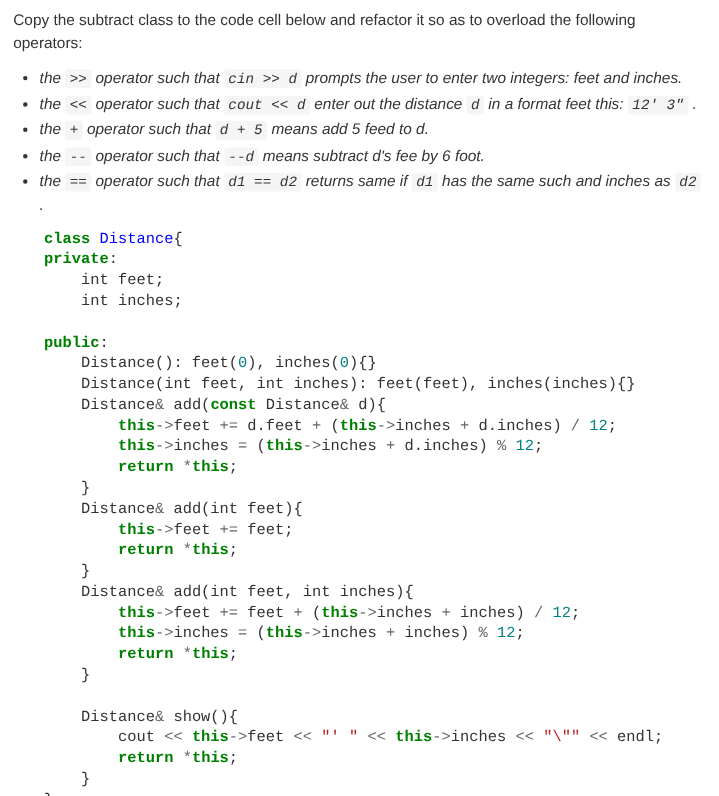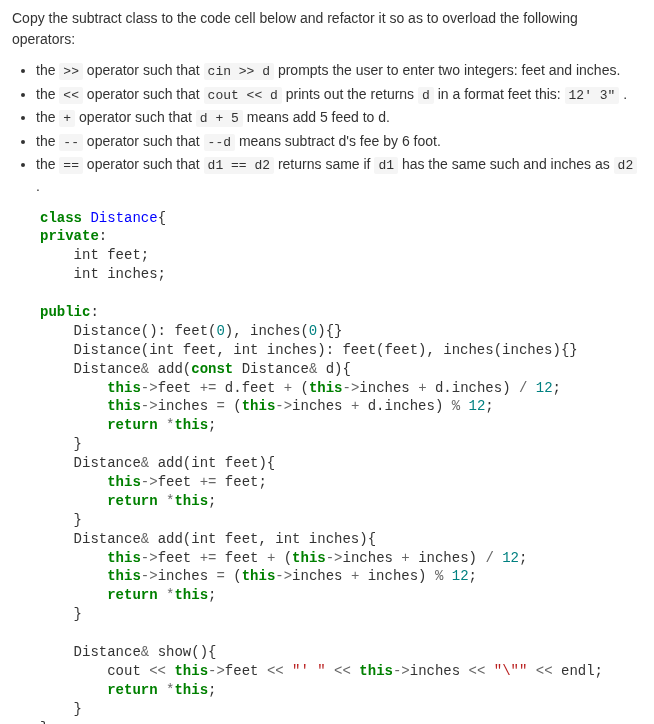--- a/index.html
+++ b/index.html
@@ -10,20 +10,21 @@
       margin: 0;
       padding: 8px 12px;
       width: 630px;
     }
     p {
       margin: 0 0 10px 0;
     }
     ul {
       margin: 0 0 12px 0;
       padding-left: 24px;
+      font-style: italic;
     }
     li {
       margin-bottom: 2px;
     }
     code.inline {
       background: #f5f5f5;
       color: #333;
       padding: 1px 4px;
       border-radius: 2px;
       font-family: Consolas, "Courier New", monospace;
@@ -46,21 +47,21 @@
 </head>
 <body>
 
 <p>Copy the subtract class to the code cell below and refactor it so as to overload the following operators:</p>
 
 <ul>
   <li>
     <span>the </span><code class="inline">&gt;&gt;</code><span> operator such that </span><code class="inline">cin &gt;&gt; d</code><span> prompts the user to enter two integers: feet and inches.</span>
   </li>
   <li>
-    <span>the </span><code class="inline">&lt;&lt;</code><span> operator such that </span><code class="inline">cout &lt;&lt; d</code><span> prints out the returns </span><code class="inline">d</code><span> in a format feet this: </span><code class="inline">12'  3"</code><span> .</span>
+    <span>the </span><code class="inline">&lt;&lt;</code><span> operator such that </span><code class="inline">cout &lt;&lt; d</code><span> enter out the distance </span><code class="inline">d</code><span> in a format feet this: </span><code class="inline">12'  3"</code><span> .</span>
   </li>
   <li>
     <span>the </span><code class="inline">+</code><span> operator such that </span><code class="inline">d + 5</code><span> means add 5 feed to d.</span>
   </li>
   <li>
     <span>the </span><code class="inline">--</code><span> operator such that </span><code class="inline">--d</code><span> means subtract d's fee by 6 foot.</span>
   </li>
   <li>
     <span>the </span><code class="inline">==</code><span> operator such that </span><code class="inline">d1 == d2</code><span> returns same if </span><code class="inline">d1</code><span> has the same such and inches as </span><code class="inline">d2</code><span> .</span>
   </li>

